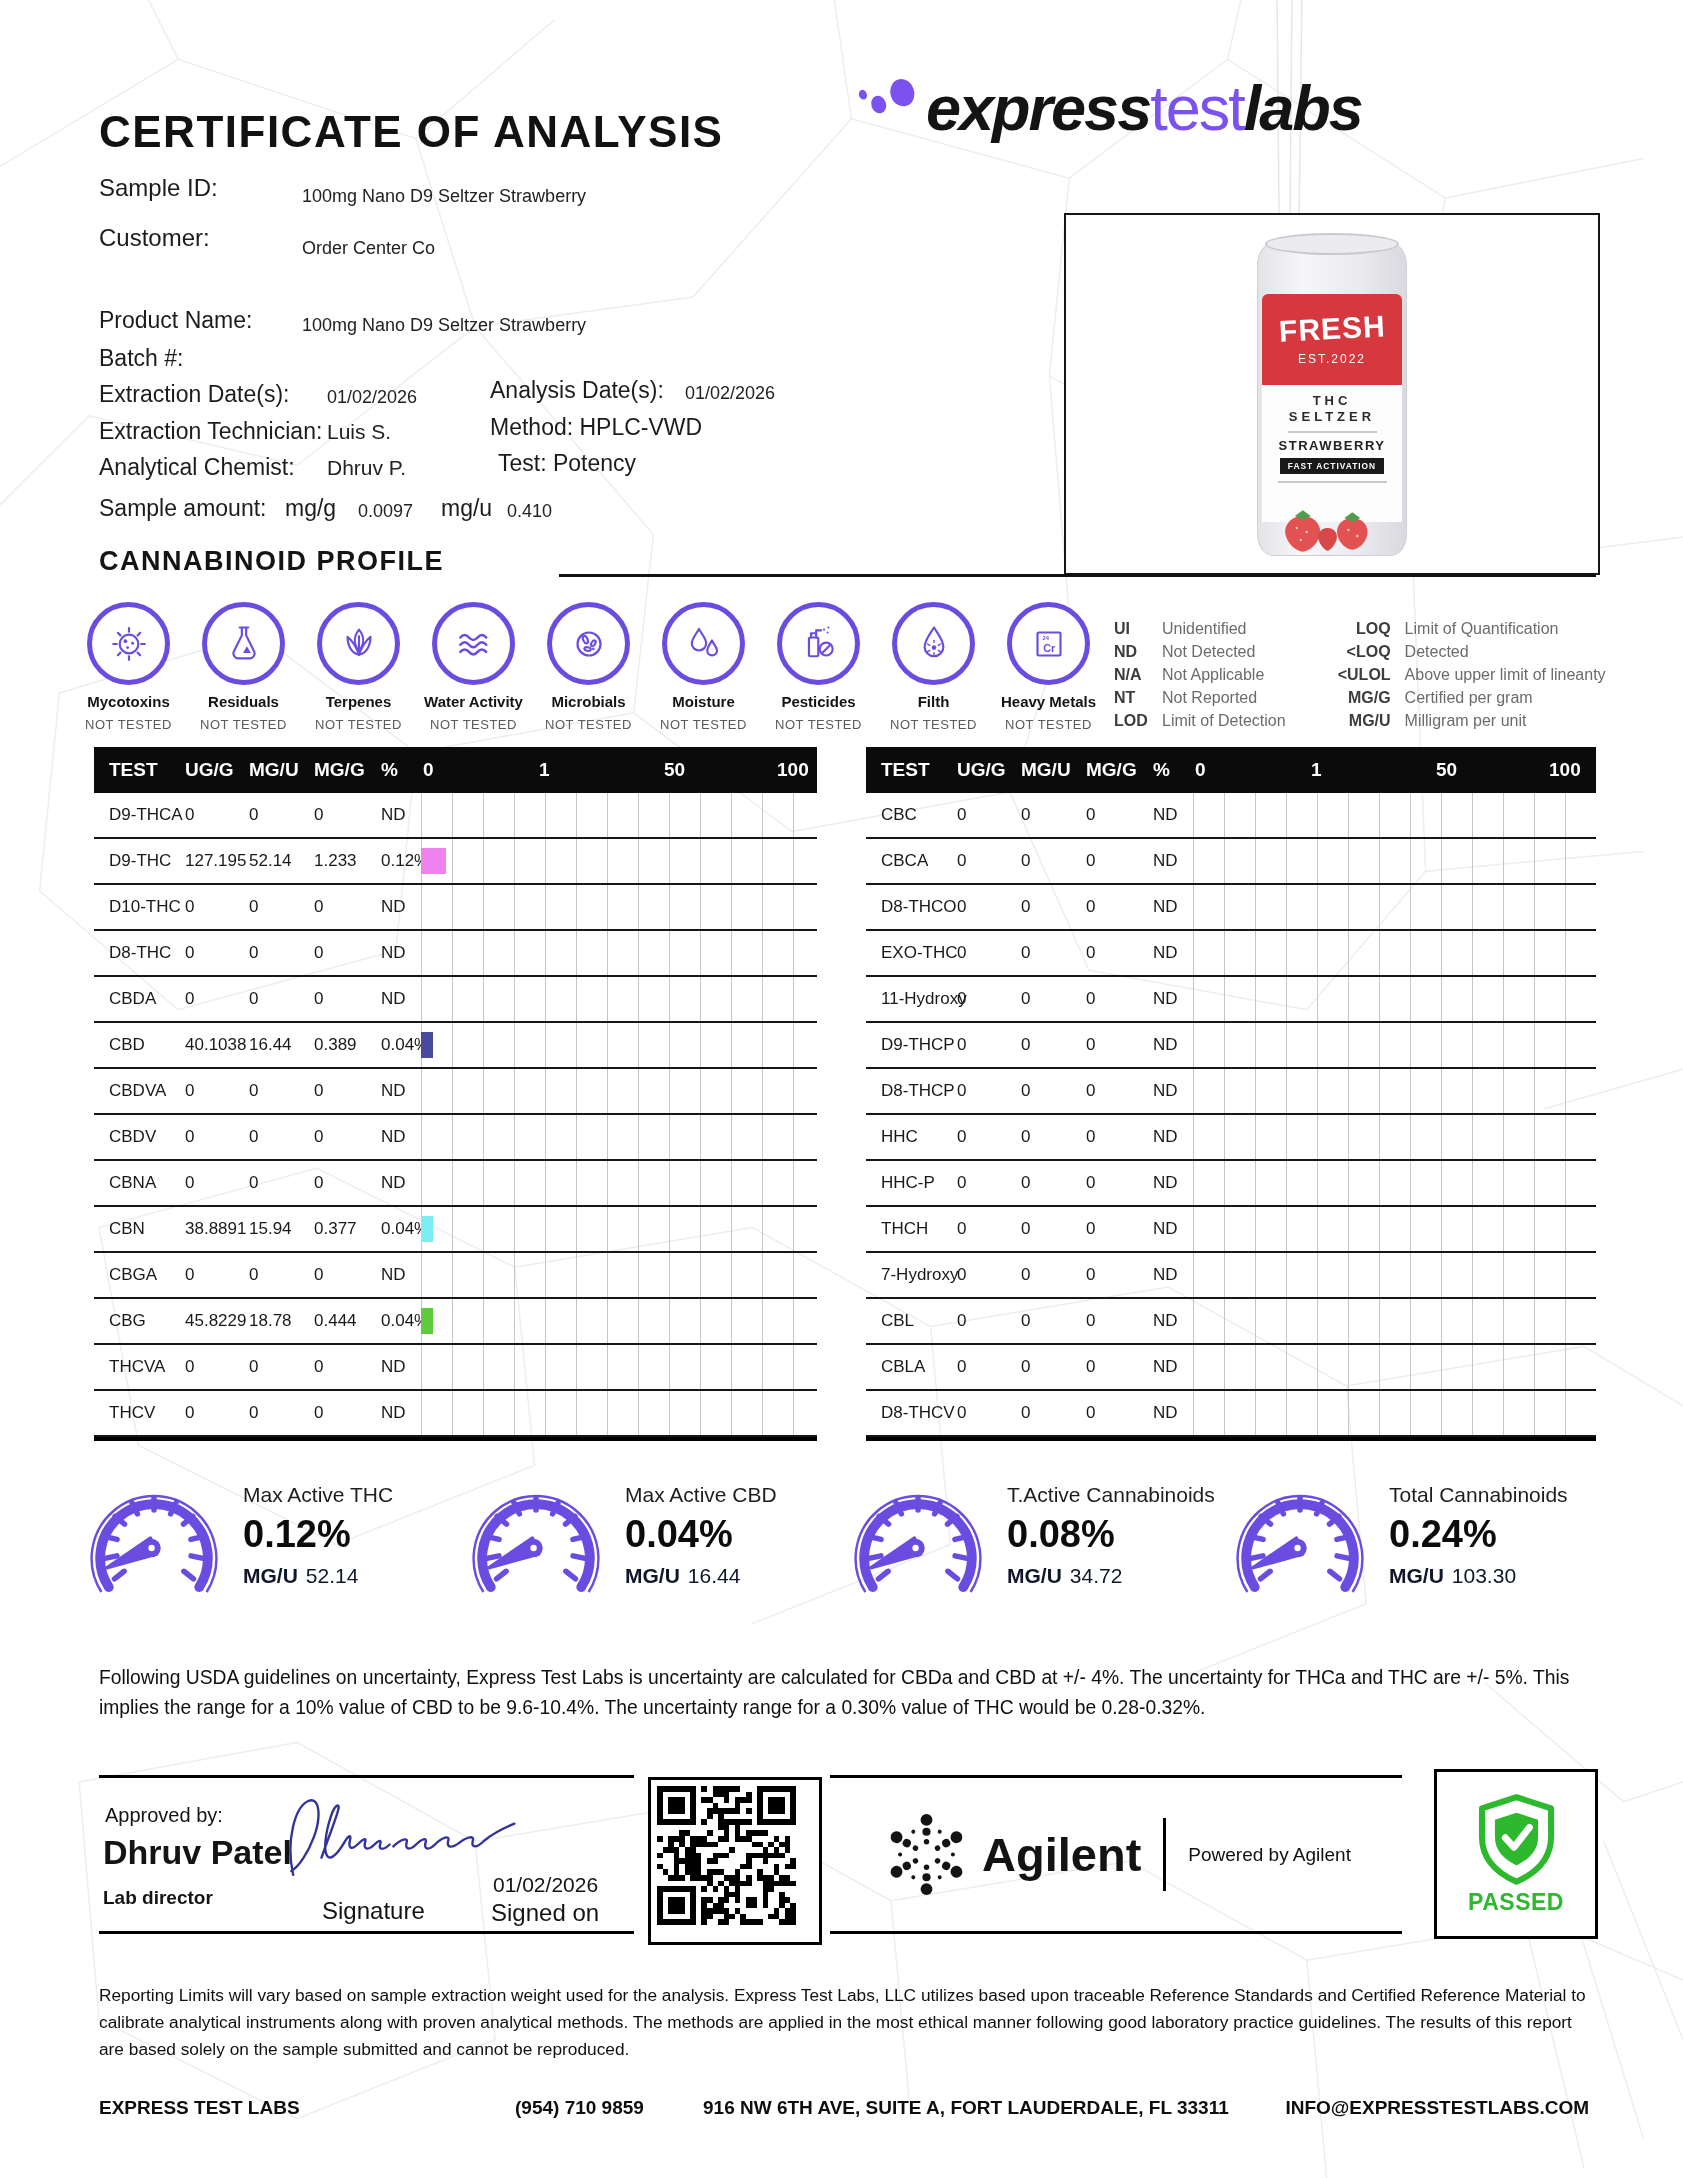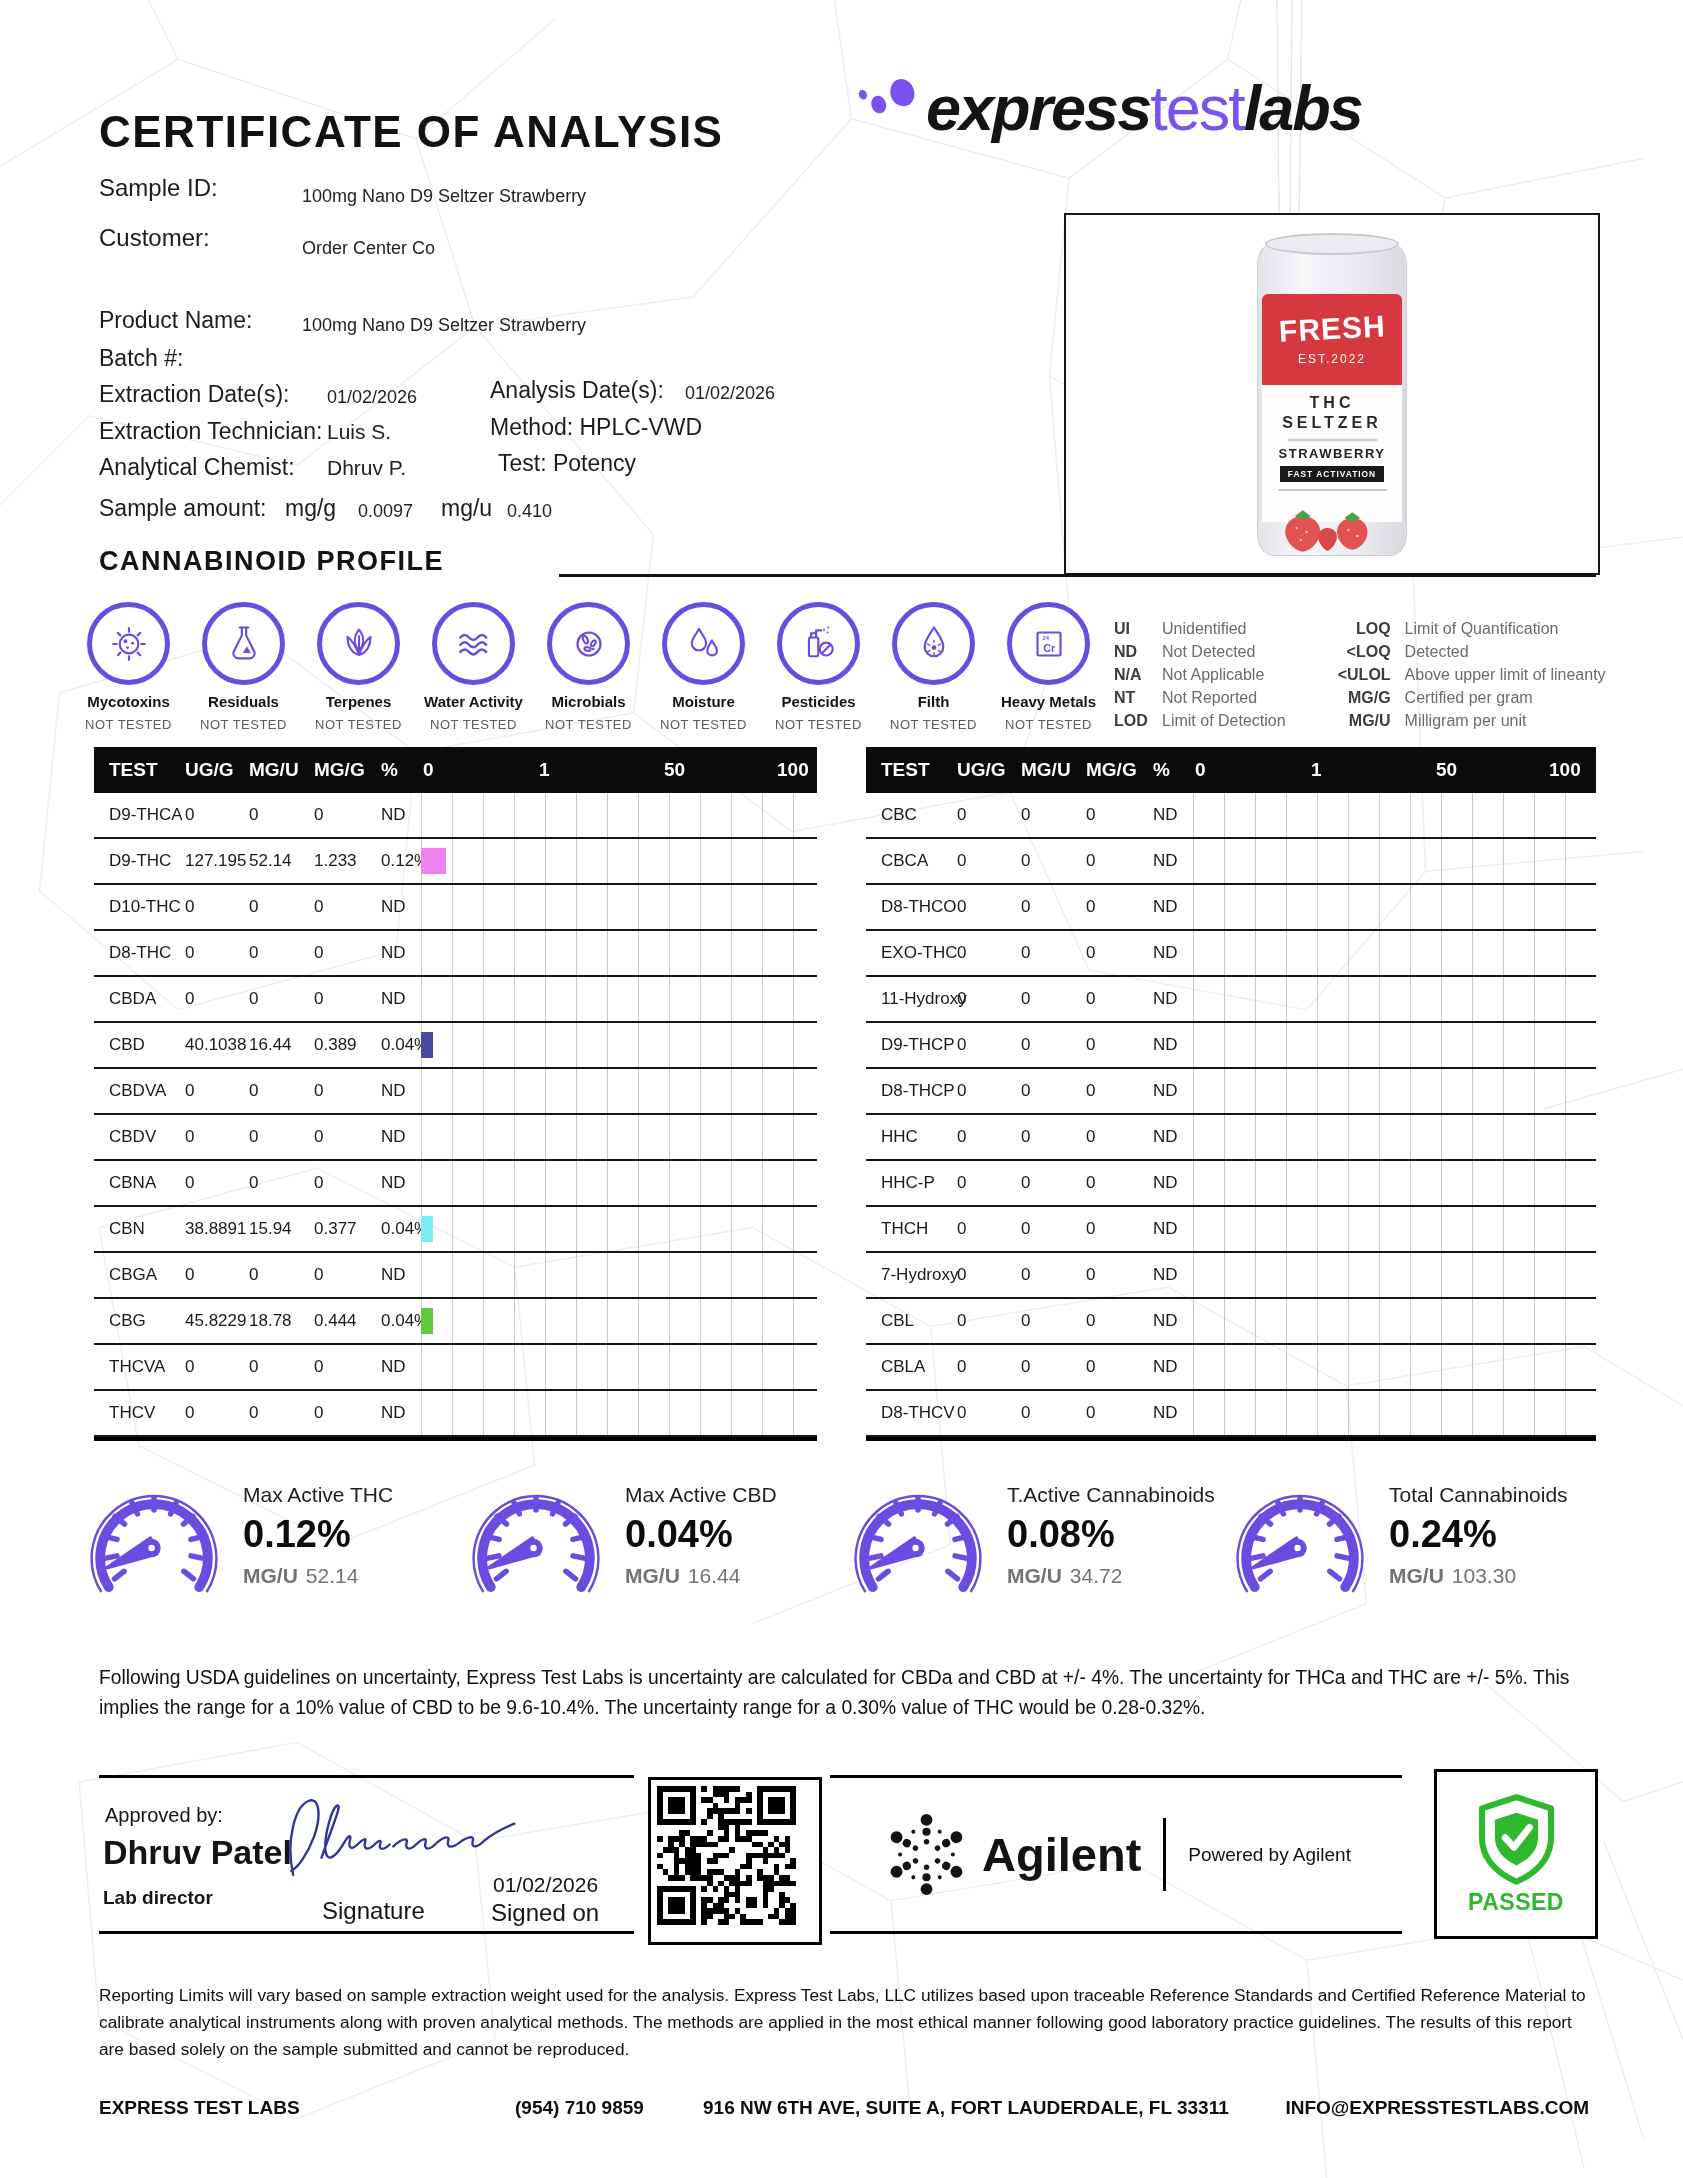--- a/index.html
+++ b/index.html
@@ -26,21 +26,21 @@
   .can{position:relative;width:150px;height:323px;}
   .can-lid{position:absolute;top:0;left:8px;right:8px;height:18px;border:2px solid #c9c9cf;border-radius:50%;background:#ececf0;}
   .can-body{position:absolute;top:10px;left:0;right:0;bottom:0;border-radius:16px/22px;
             background:linear-gradient(90deg,#e3e3e8,#f7f7fa 30%,#e9e9ee 70%,#d9d9df);border:1px solid #cfcfd6;}
   .can-label-red{position:absolute;top:61px;left:5px;right:5px;height:91px;background:#d5383f;border-radius:6px 6px 0 0;
                  display:flex;flex-direction:column;align-items:center;justify-content:center;color:#fff;}
   .can-brand{font-size:30px;font-weight:800;letter-spacing:1px;transform:rotate(-3deg);}
   .can-est{font-size:12px;letter-spacing:2px;margin-top:6px;}
   .can-label-white{position:absolute;top:152px;left:5px;right:5px;height:129px;background:#fdfdfd;
                    display:flex;flex-direction:column;align-items:center;padding-top:8px;}
-  .can-type{font-size:16px;font-weight:bold;letter-spacing:4px;color:#2a2a2a;text-align:center;line-height:1.3;}
+  .can-type{font-size:13px;font-weight:bold;letter-spacing:4px;color:#2a2a2a;text-align:center;line-height:1.3;}
   .can-rule{width:89px;height:2px;background:#c9c9c9;margin:5px 0;}
   .can-flavor{font-size:13px;font-weight:bold;letter-spacing:1.5px;color:#222;}
   .can-chip{margin-top:5px;background:#191919;color:#fff;font-size:8.4px;font-weight:bold;letter-spacing:1px;padding:3px 8px;}
   .can-berries{position:absolute;top:275px;left:5px;right:5px;height:44px;display:flex;justify-content:center;}
 
   
   .section-title{left:99px;top:546px;font-size:27px;font-weight:bold;letter-spacing:1.5px;}
   .section-line{left:559px;top:574px;width:1037px;height:3px;background:#121212;}
 
   
@@ -72,21 +72,21 @@
          background:repeating-linear-gradient(to right,#c6c6c6 0,#c6c6c6 1px,transparent 1px,transparent 31px);}
   .bar{height:26px;margin-top:9px;}
 
   
   .gauges{left:79px;top:1477px;width:1530px;display:flex;}
   .gauge{width:382px;display:flex;align-items:flex-start;}
   .gauge-dial{width:150px;height:137px;flex:none;}
   .gauge-text{margin-left:14px;margin-top:6px;}
   .gauge-title{font-size:21px;color:#1e1e1e;}
   .gauge-value{font-size:38px;font-weight:bold;color:#0c0c0c;margin:6px 0 8px;}
-  .gauge-unit{font-size:21px;color:#737373;}
+  .gauge-unit{font-size:21px;color:#0f172a;}
   .gauge-unit b{margin-right:8px;}
 
   .note{left:99px;top:1663px;width:1475px;font-size:19.3px;line-height:1.55;color:#101010;}
 
   
   .sig-box{left:99px;top:1775px;width:535px;height:153px;border-top:3px solid #000;border-bottom:3px solid #000;}
   .sig-approved{position:absolute;left:6px;top:26px;font-size:20px;}
   .sig-name{position:absolute;left:4px;top:55px;font-size:34px;font-weight:bold;}
   .sig-role{position:absolute;left:4px;top:109px;font-size:19px;font-weight:bold;}
   .sig-svg{position:absolute;left:166px;top:6px;}

